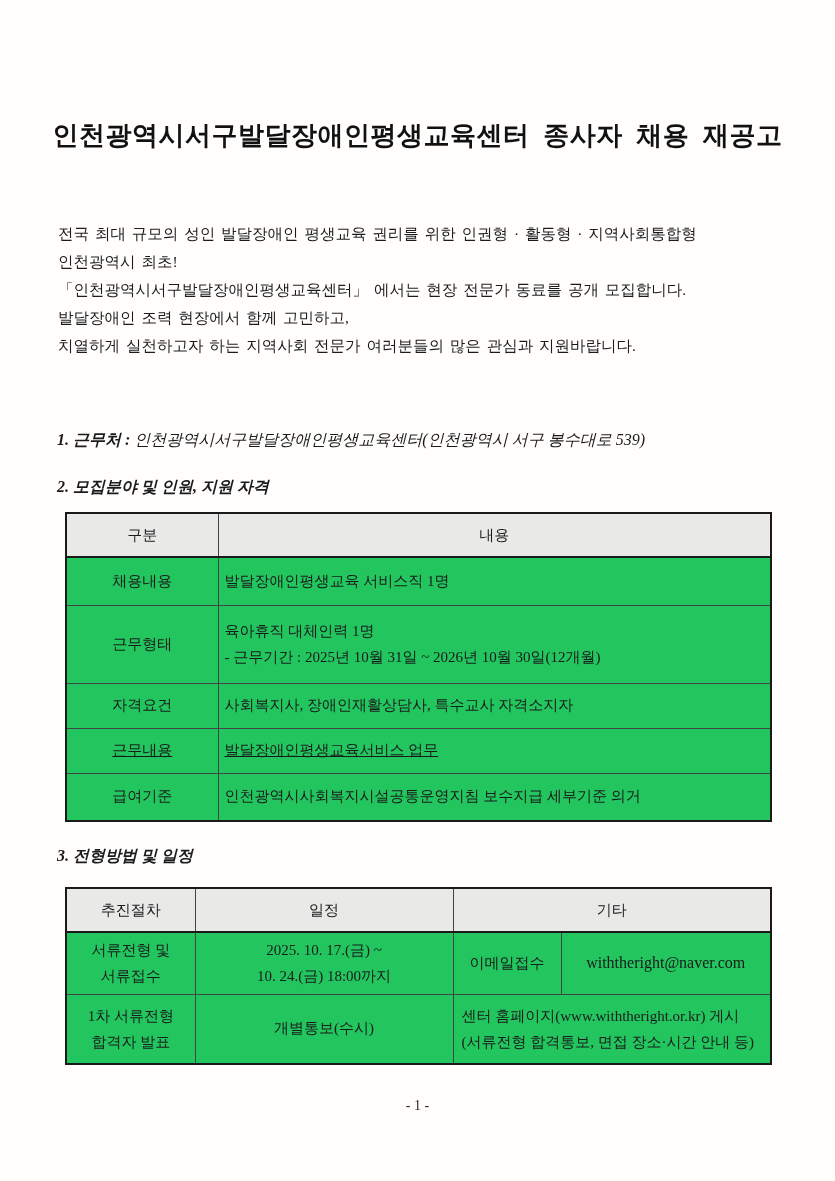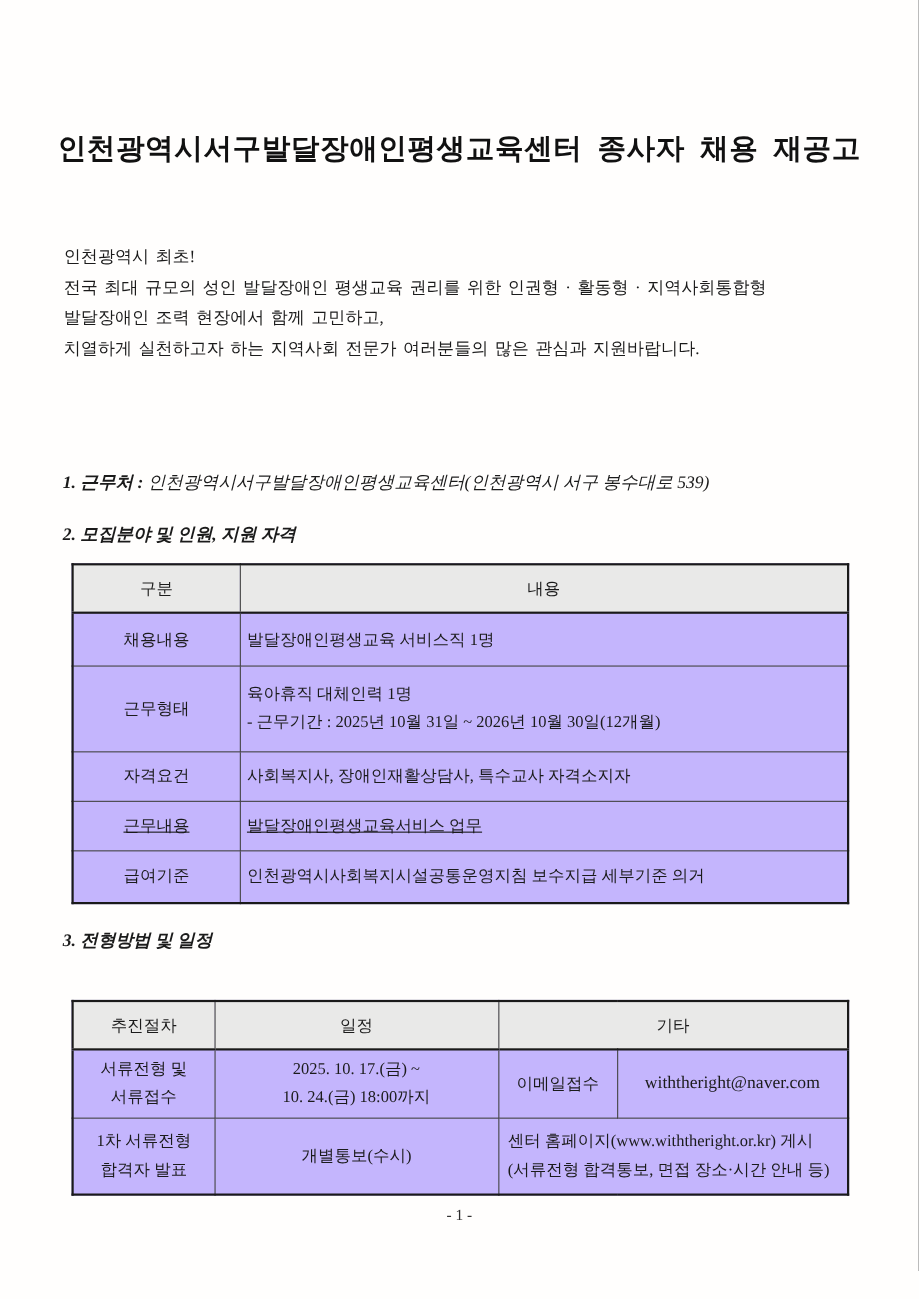--- a/index.html
+++ b/index.html
@@ -48,24 +48,24 @@
   #sec-schedule  { top: 846px; }
 
   table.doc-table {
     position: absolute;
     left: 65px;
     border-collapse: collapse;
     table-layout: fixed;
     width: 705px;
     font-size: 15px;
     color: #1b1b1b;
-    background: #c4b5fd;
+    background: #22c55e;
   }
   #table-recruit  { top: 512px; }
-  #table-schedule { top: 909px; }
+  #table-schedule { top: 887px; }
   table.doc-table { border: 2px solid #1a1a1a; }
   table.doc-table td {
     border: 1px solid #444;
     padding: 4px 6px;
     vertical-align: middle;
   }
   table.doc-table tr.head-row td {
     background: #e9e9e8;
     text-align: center;
     border-bottom: 2px solid #1a1a1a;
@@ -90,22 +90,23 @@
   }
 </style>
 </head>
 <body>
 
 <div class="page">
 
   <div class="doc-title">인천광역시서구발달장애인평생교육센터 종사자 채용 재공고</div>
 
   <div class="intro">
+    <div class="intro-line">전국 최대 규모의 성인 발달장애인 평생교육 권리를 위한 인권형 · 활동형 · 지역사회통합형</div>
     <div class="intro-line">인천광역시 최초!</div>
-    <div class="intro-line">전국 최대 규모의 성인 발달장애인 평생교육 권리를 위한 인권형 · 활동형 · 지역사회통합형</div>
+    <div class="intro-line">「인천광역시서구발달장애인평생교육센터」 에서는 현장 전문가 동료를 공개 모집합니다.</div>
     <div class="intro-line">발달장애인 조력 현장에서 함께 고민하고,</div>
     <div class="intro-line">치열하게 실천하고자 하는 지역사회 전문가 여러분들의 많은 관심과 지원바랍니다.</div>
   </div>
 
   <div class="section-heading" id="sec-workplace">
     <span class="hd-bold">1. 근무처 : </span><span>인천광역시서구발달장애인평생교육센터(인천광역시 서구 봉수대로 539)</span>
   </div>
 
   <div class="section-heading hd-bold" id="sec-recruit" style="font-weight:bold;">2. 모집분야 및 인원, 지원 자격</div>
 

